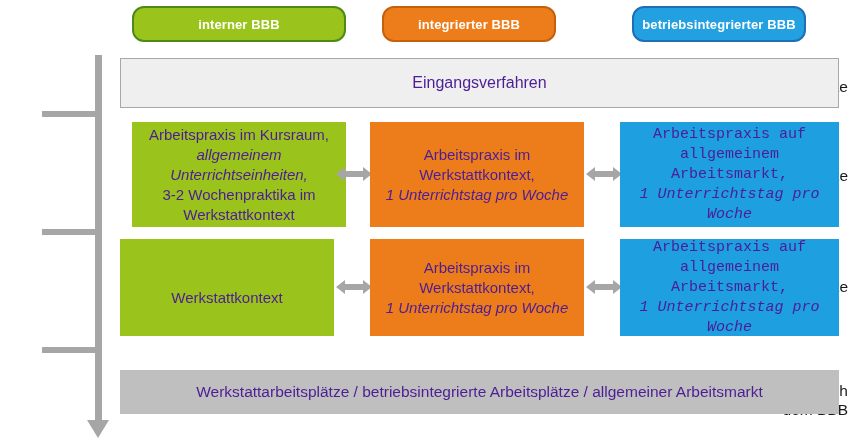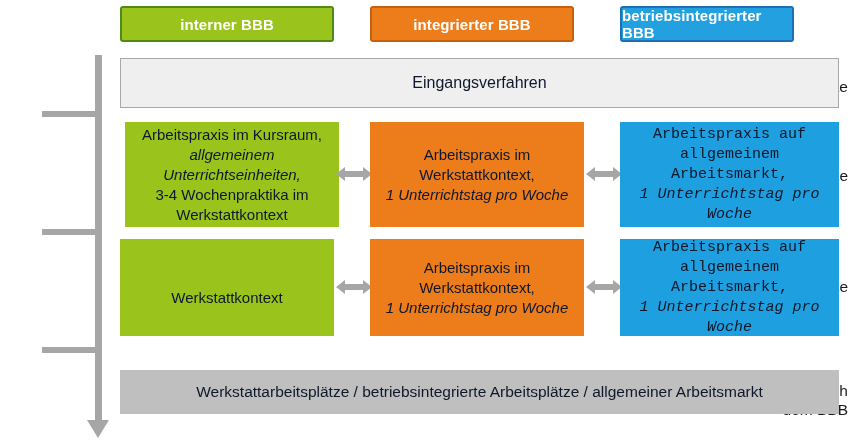--- a/index.html
+++ b/index.html
@@ -17,34 +17,35 @@
     height: 444px;
     overflow: hidden;
     background: #ffffff;
   }
 
   
   .col-header {
     position: absolute;
     top: 6px;
     height: 36px;
-    border-radius: 3px;
+    border-radius: 12px;
     box-sizing: border-box;
     display: flex;
     align-items: center;
     justify-content: center;
     color: #ffffff;
     font-weight: bold;
-    font-size: 15px;
+    font-size: 13px;
     letter-spacing: 0.1px;
     border-width: 2px;
     border-style: solid;
+    margin-left: 12px;
   }
   #hdr-green  { left: 120px; width: 214px; background: #9ac31c; border-color: #4e8a18; }
-  #hdr-orange { left: 370px; width: 204px; background: #ed7d1b; border-color: #c5610d; align-items: center; }
+  #hdr-orange { left: 370px; width: 174px; background: #ed7d1b; border-color: #c5610d; align-items: center; }
   #hdr-blue   { left: 620px; width: 174px; background: #22a0e0; border-color: #1f6fb5; }
 
   
   .tl-line {
     position: absolute;
     background: #a6a6a6;
   }
   #tl-vert {
     left: 95px;
     top: 55px;
@@ -89,21 +90,21 @@
   #lbl-after { top: 381px; }
 
   
   .box {
     position: absolute;
     box-sizing: border-box;
     display: flex;
     align-items: center;
     justify-content: center;
     text-align: center;
-    color: #0f172a;
+    color: #4c1d95;
     font-size: 15px;
     line-height: 20px;
     padding: 4px 8px;
   }
   .box .it { font-style: italic; }
 
   #box-eingang {
     left: 120px; top: 58px; width: 719px; height: 50px;
     background: #efefef;
     border: 1px solid #a8a8a8;
@@ -112,21 +113,21 @@
   #box-bottom {
     left: 120px; top: 370px; width: 719px; height: 44px;
     background: #bfbfbf;
     font-size: 15.5px;
   }
 
   .green  { background: #9ac31c; }
   .orange { background: #ed7d1b; }
   .blue   { background: #1d9fe0; font-family: Liberation Mono, monospace; }
 
-  #r2c1 { left: 125px; top: 122px; width: 214px; height: 105px; }
+  #r2c1 { left: 132px; top: 122px; width: 214px; height: 105px; }
   #r2c2 { left: 370px; top: 122px; width: 214px; height: 105px; }
   #r2c3 { left: 620px; top: 122px; width: 219px; height: 105px; }
 
   #r3c1 { left: 120px; top: 239px; width: 214px; height: 97px; }
   #r3c2 { left: 370px; top: 239px; width: 214px; height: 97px; }
   #r3c3 { left: 620px; top: 239px; width: 219px; height: 97px; }
 
   
   .dbl-arrow {
     position: absolute;
@@ -170,21 +171,21 @@
 
   <div class="box" id="box-eingang">
     <span>Eingangsverfahren</span>
   </div>
 
   <div class="box green" id="r2c1">
     <div>
       <span>Arbeitspraxis im Kursraum,</span><br>
       <span class="it">allgemeinem</span><br>
       <span class="it">Unterrichtseinheiten,</span><br>
-      <span>3-4 Wochenpraktika im</span><br>
+      <span>3-2 Wochenpraktika im</span><br>
       <span>Werkstattkontext</span>
     </div>
   </div>
 
   <div class="dbl-arrow" id="arr-r2-a">
     <svg width="36" height="22" viewBox="0 0 36 22" xmlns="http://www.w3.org/2000/svg">
       <polygon points="0,11 9,4 9,8 27,8 27,4 36,11 27,18 27,14 9,14 9,18" fill="#a6a6a6"></polygon>
     </svg>
   </div>
 

